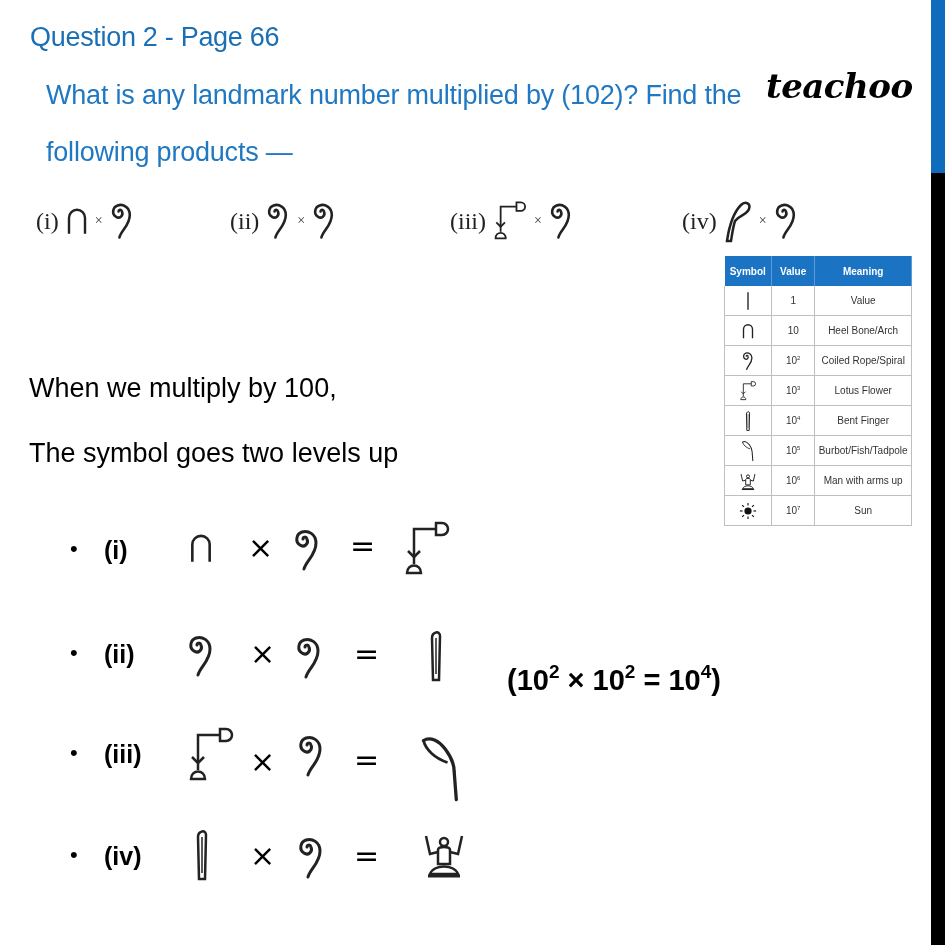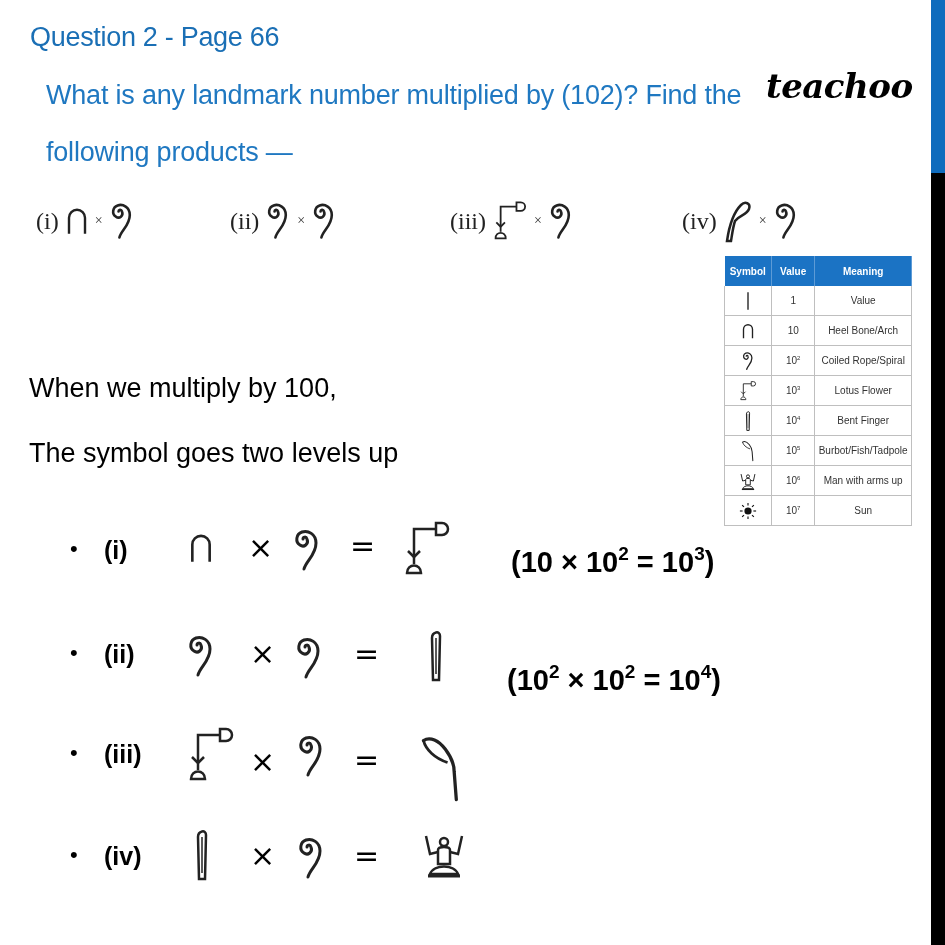--- a/index.html
+++ b/index.html
@@ -223,21 +223,20 @@
       <use href="#g-heel"></use>
     </svg>
   <span class="op" style="left:188px;top:12px">×</span>
   <svg style="left:232px;top:8px" width="30" height="48">
       <use href="#g-rope"></use>
     </svg>
   <span class="op" style="left:290px;top:10px">=</span>
   <svg style="left:342px;top:2px" width="50" height="58">
       <use href="#g-lotus"></use>
     </svg>
-  <span class="formula" style="left:451px;top:28px"><span>(10</span><sup></sup><span> × 10</span><sup>2</sup><span> = 10</span><sup>3</sup><span>)</span></span>
 </div>
 
 <div class="eq-row" style="top:622px">
   <span class="bullet" style="top:18px">•</span>
   <span class="eq-lbl" style="top:18px">(ii)</span>
   <svg style="left:126px;top:10px" width="30" height="48">
       <use href="#g-rope"></use>
     </svg>
   <span class="op" style="left:190px;top:14px">×</span>
   <svg style="left:234px;top:12px" width="30" height="48">

